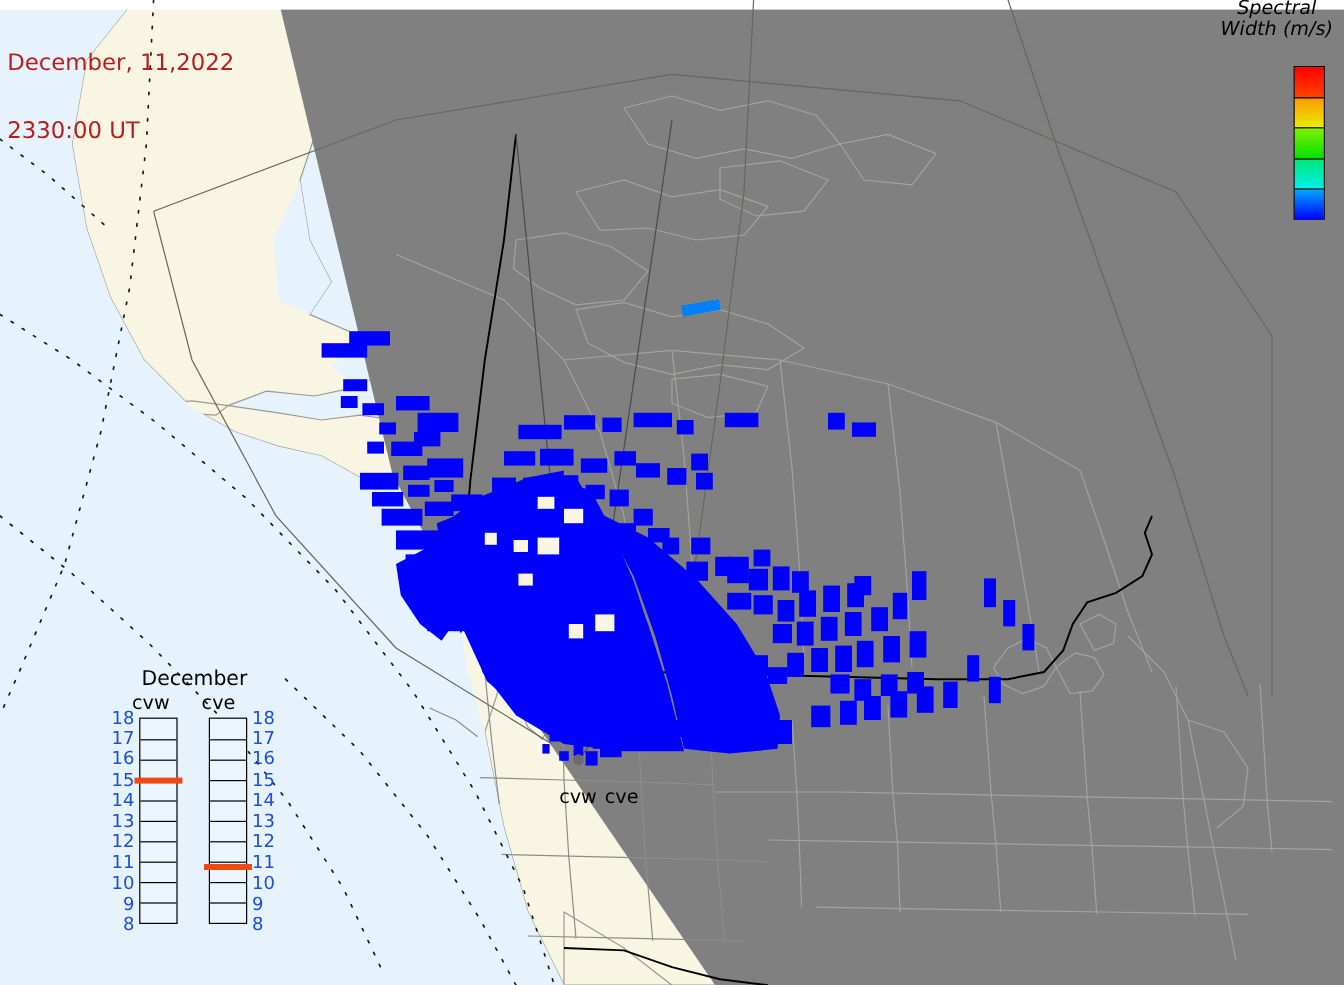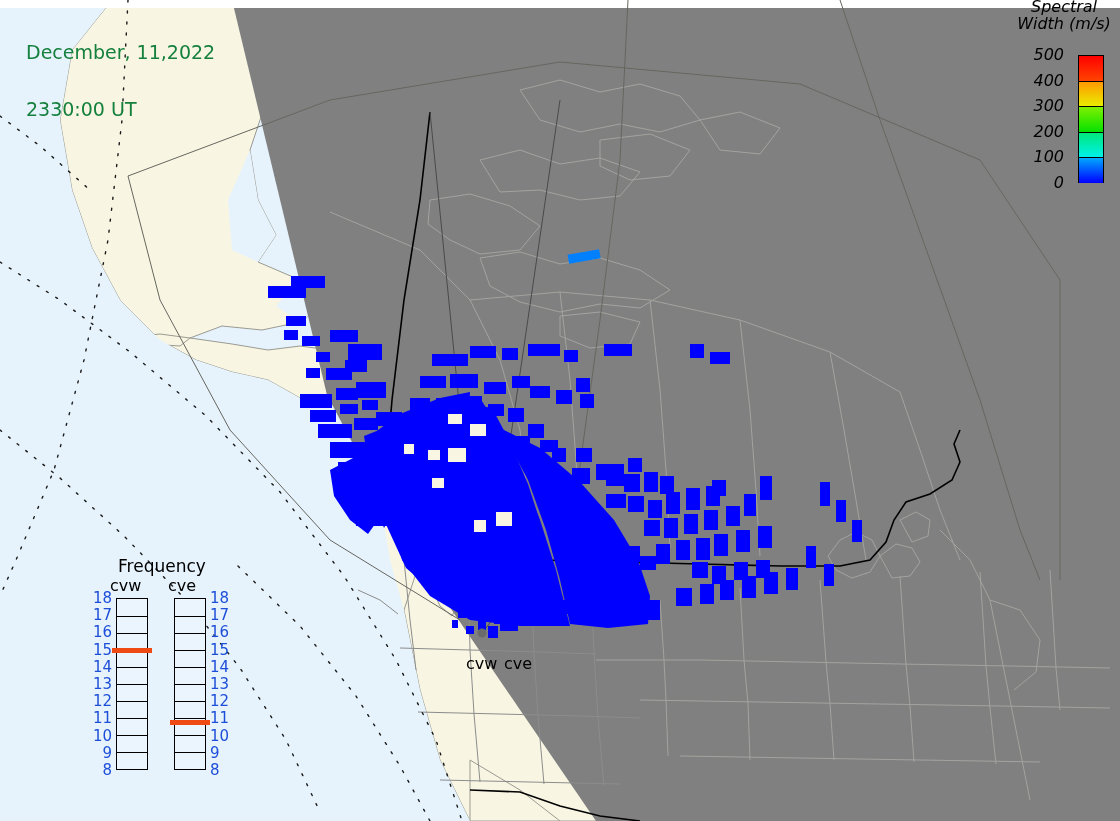--- a/index.html
+++ b/index.html
@@ -5,21 +5,21 @@
   html,body{margin:0;padding:0;background:#fff;}
   body{width:1120px;height:821px;overflow:hidden;
        font-family:"DejaVu Sans","Liberation Sans",sans-serif;}
 
   #root{position:relative;width:1120px;height:821px;overflow:hidden;background:#ffffff;}
 
   
   #map-canvas{position:absolute;left:0;top:0;width:1120px;height:821px;}
 
   
-  .txt{position:absolute;color:#15803d;white-space:pre;line-height:1.0;margin-left:20px;}
+  .txt{position:absolute;color:#b91c1c;white-space:pre;line-height:1.0;}
 
   #timestamp{left:6px;top:5px;font-size:19px;letter-spacing:0px;}
   #timestamp div{line-height:19px;}
 
   
   #cbar-wrap{position:absolute;left:1008px;top:0px;width:112px;height:200px;font-style:italic;}
   #cbar-title{position:absolute;left:0;top:-2px;width:112px;text-align:center;
               font-size:16px;line-height:17px;color:#000;}
   #cbar-box{position:absolute;left:70px;top:55px;width:26px;height:128px;
             border:1px solid #000;box-sizing:border-box;}
@@ -374,32 +374,24 @@
       <div>Spectral</div>
       <div>Width (m/s)</div>
     </div>
     <div id="cbar-box">
         <div class="cbar-band" style="top: 0%; height: 20%; background: linear-gradient(rgb(255, 0, 0), rgb(255, 68, 0));"></div>
         <div class="cbar-band" style="top: 20%; height: 20%; background: linear-gradient(rgb(255, 153, 0), rgb(232, 240, 0)); border-top: 1px solid rgb(0, 0, 0);"></div>
         <div class="cbar-band" style="top: 40%; height: 20%; background: linear-gradient(rgb(126, 240, 0), rgb(0, 224, 0)); border-top: 1px solid rgb(0, 0, 0);"></div>
         <div class="cbar-band" style="top: 60%; height: 20%; background: linear-gradient(rgb(0, 232, 122), rgb(0, 240, 240)); border-top: 1px solid rgb(0, 0, 0);"></div>
         <div class="cbar-band" style="top: 80%; height: 20%; background: linear-gradient(rgb(0, 168, 255), rgb(0, 0, 255)); border-top: 1px solid rgb(0, 0, 0);"></div>
       </div>
-    <div id="cbar-ticks">
-        <div class="cbar-tick" style="top: 7px;">500</div>
-        <div class="cbar-tick" style="top: 32.6px;">400</div>
-        <div class="cbar-tick" style="top: 58.2px;">300</div>
-        <div class="cbar-tick" style="top: 83.8px;">200</div>
-        <div class="cbar-tick" style="top: 109.4px;">100</div>
-        <div class="cbar-tick" style="top: 135px;">0</div>
-      </div>
   </div>
 
   <div id="freq-panel">
-    <div id="freq-title">Frequency</div>
+    <div id="freq-title">December</div>
 
     <div class="freq-col-label" style="left:28px;top:20px;">cvw</div>
     <div class="freq-col-label" style="left:86px;top:20px;">cve</div>
 
     <div class="freq-box" id="freq-box-cvw" style="left:34px;top:42px;width:32px;height:172px;">
         <div class="freq-gridline" style="top: 90%;"></div>
         <div class="freq-gridline" style="top: 80%;"></div>
         <div class="freq-gridline" style="top: 70%;"></div>
         <div class="freq-gridline" style="top: 60%;"></div>
         <div class="freq-gridline" style="top: 50%;"></div>

